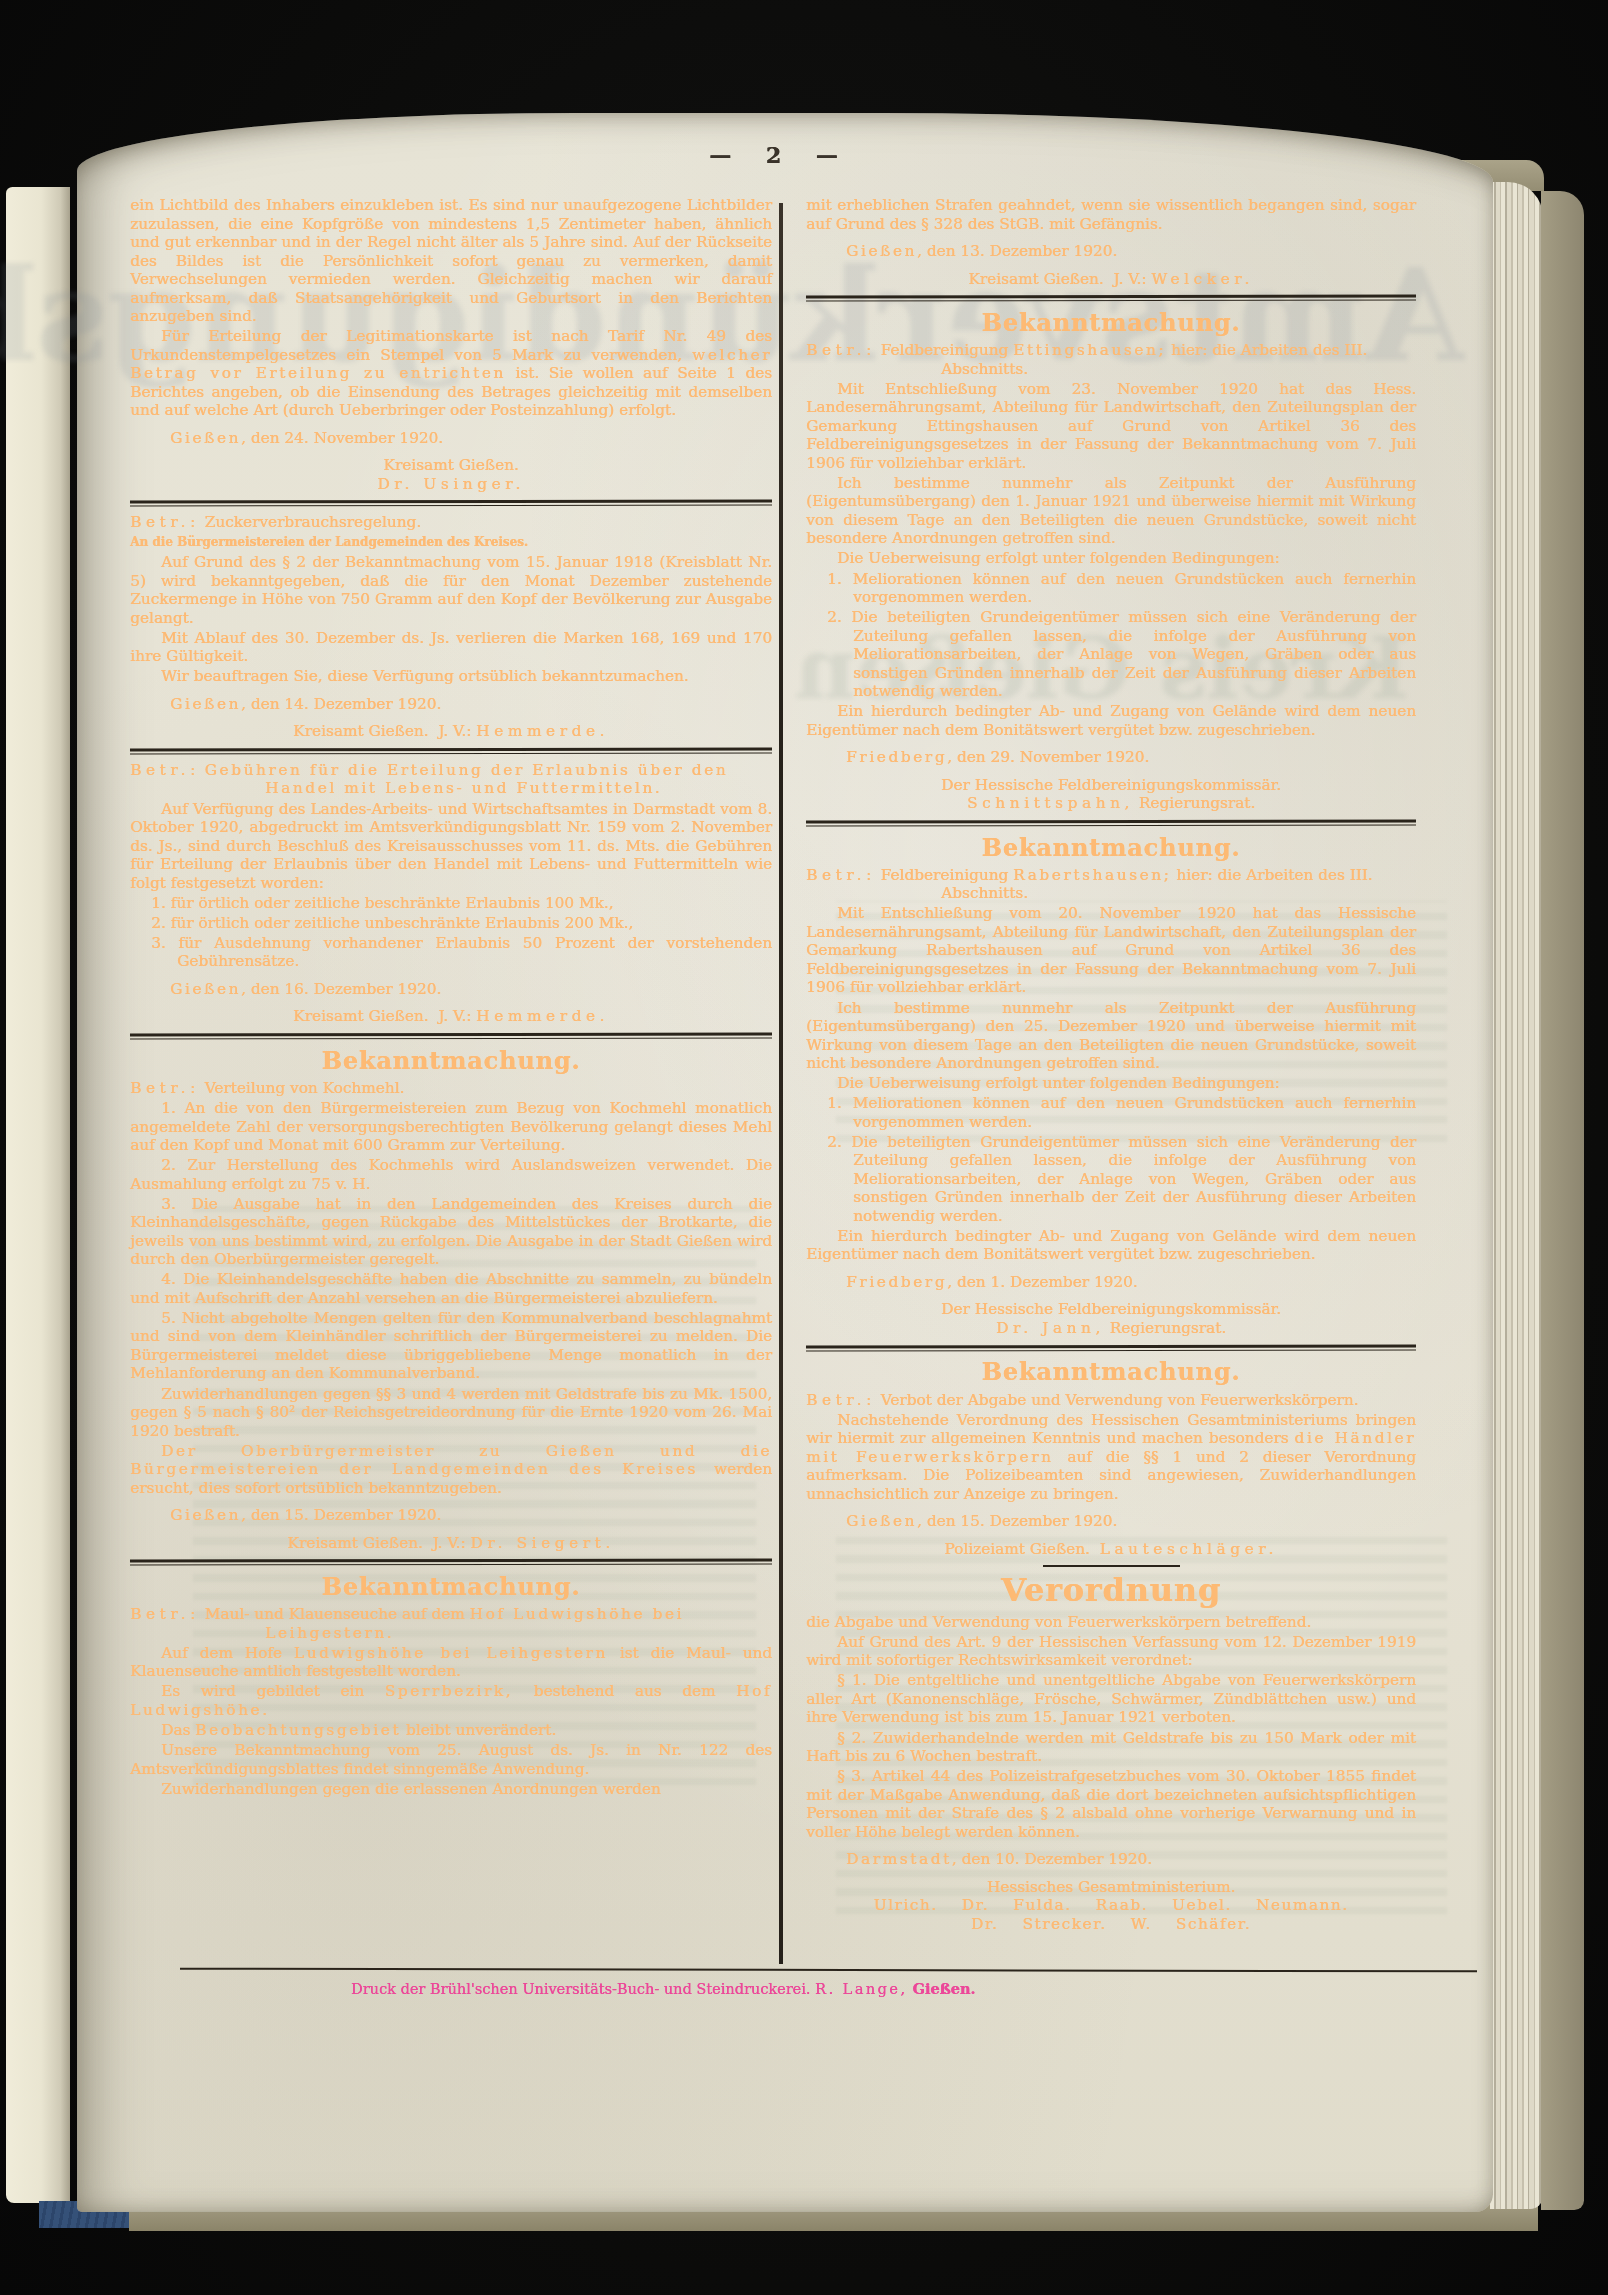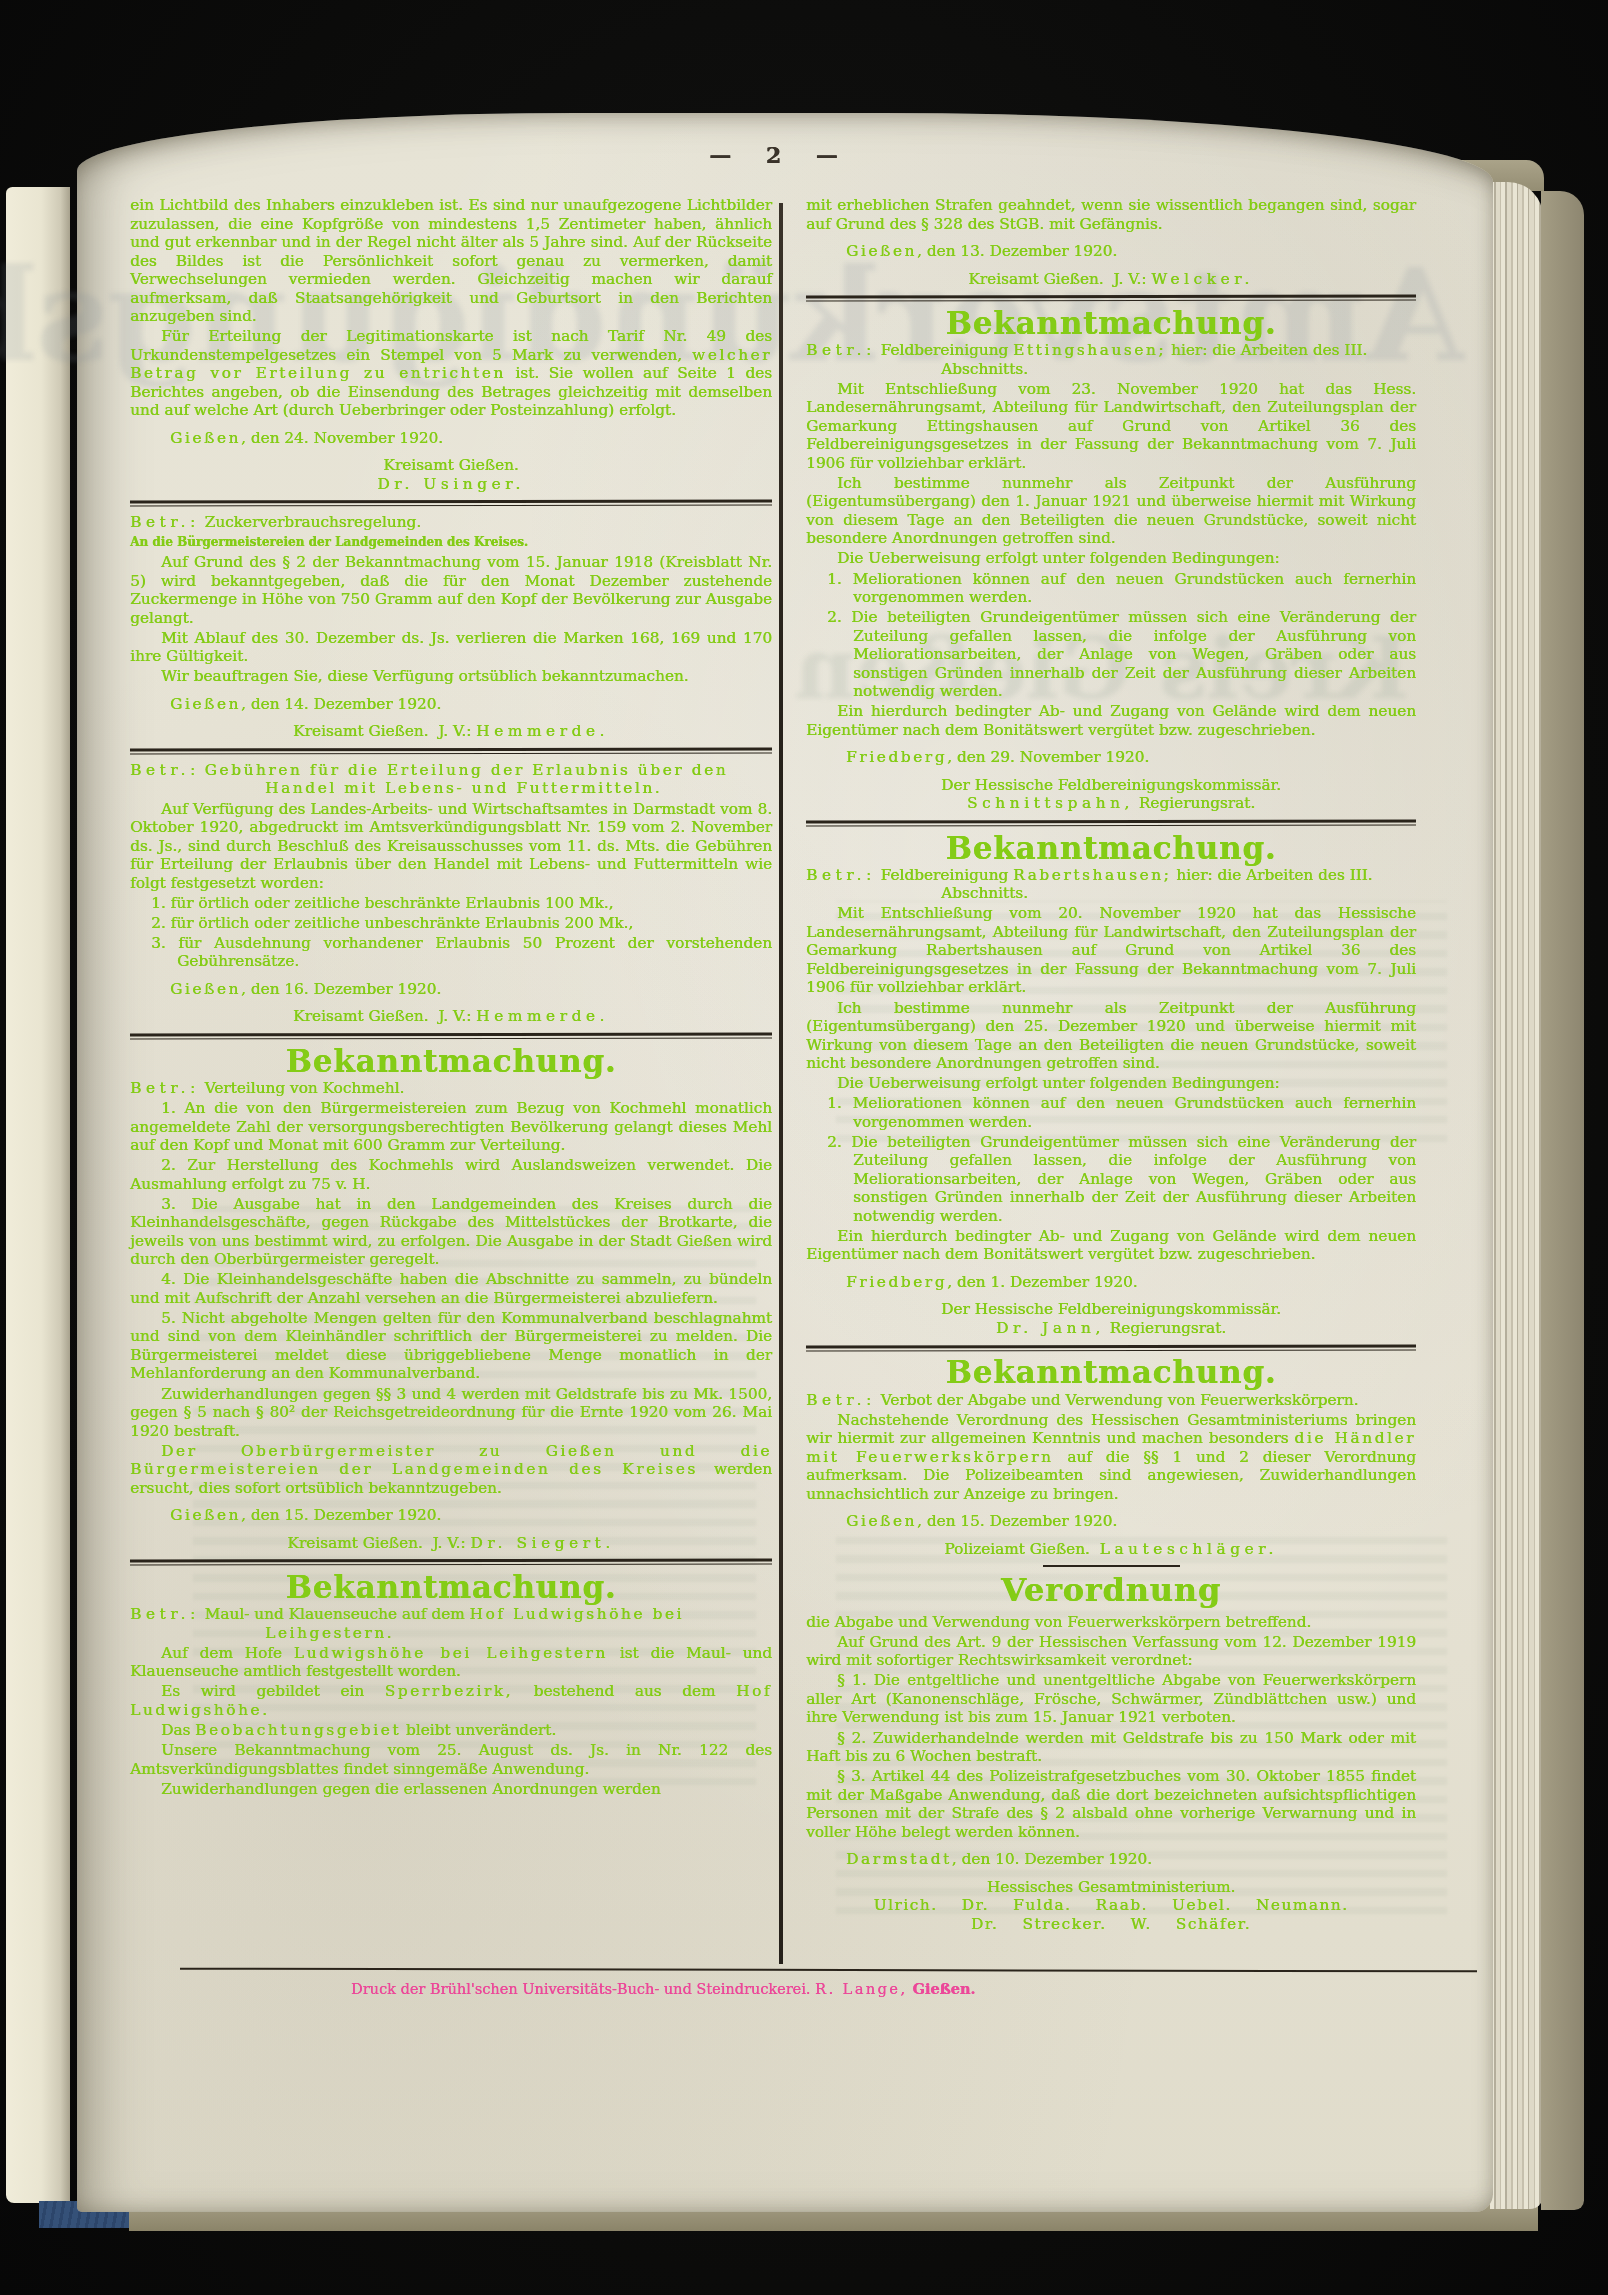--- a/index.html
+++ b/index.html
@@ -42,31 +42,31 @@
      transform:scaleX(-1);filter:blur(2.4px);white-space:nowrap;pointer-events:none;}
   .ghost1{left:209px;top:241px;width:1255px;font-size:127px;text-align:center;}
   .ghost2{left:708px;top:619px;width:788px;font-size:84px;text-align:center;
      color:rgba(128,148,132,0.15);}
   .ghost-tex{position:absolute;pointer-events:none;
      background:repeating-linear-gradient(0deg,rgba(128,146,126,0.085) 0 7.2px,rgba(0,0,0,0) 7.2px 18.5px);
      filter:blur(1.6px);}
   .pagenum{position:absolute;left:130px;top:142px;width:1287px;text-align:center;
      font-size:22px;font-weight:bold;word-spacing:27px;color:#3a332a;
      text-shadow:0.3px 0 0 currentColor;}
-  .col{position:absolute;top:196px;font-size:15.3px;line-height:18.5px;color:#84cc16;
+  .col{position:absolute;top:196px;font-size:15.3px;line-height:18.5px;color:#fdba74;
      text-align:justify;text-shadow:0.4px 0 0 currentColor;}
   .col-left{left:130px;width:642px;}
   .col-right{left:806px;width:610px;}
   .divider{position:absolute;left:779px;top:203px;width:4px;height:1761px;
      background:linear-gradient(180deg,#3a332a,#26211a 30%,#322b22 70%,#26211a);}
   .p{text-indent:31px;margin:0 0 1.6px 0;}
   .p0{text-indent:0;margin:0 0 1.6px 0;}
   .dl{text-indent:31px;margin:9px;}
   .sig{text-align:center;text-indent:0;margin:0;}
-  .title{text-align:center;font-weight:bold;font-size:31px;line-height:30px;
+  .title{text-align:center;font-weight:bold;font-size:24px;line-height:30px;
      margin:2.4px 0 3.2px 0;text-indent:0;letter-spacing:0.8px;}
   .votitle{font-size:32px;line-height:35px;margin:4.8px 0 4.8px 0;}
   .headline{font-weight:bold;font-size:12px;margin:0 0 1.6px 0;text-indent:0;text-align:left;}
   .betr{padding-left:135px;text-indent:-135px;margin:0 0 1.6px 0;text-align:left;}
   .rule{border:0;border-top:3.2px solid #2a241b;border-bottom:0.8px solid #2a241b;
      height:1.6px;margin:7.2px 0 7.2px 0;background:transparent;transform:rotate(-0.10deg);}
   .shortrule{border:0;border-top:2.4px solid #2a241b;height:0;width:137px;margin:6.4px auto 6.4px auto;}
   .sp{letter-spacing:0.17em;}
   .sp2{letter-spacing:0.30em;}
   .wide{word-spacing:17.7px;letter-spacing:0.10em;}

